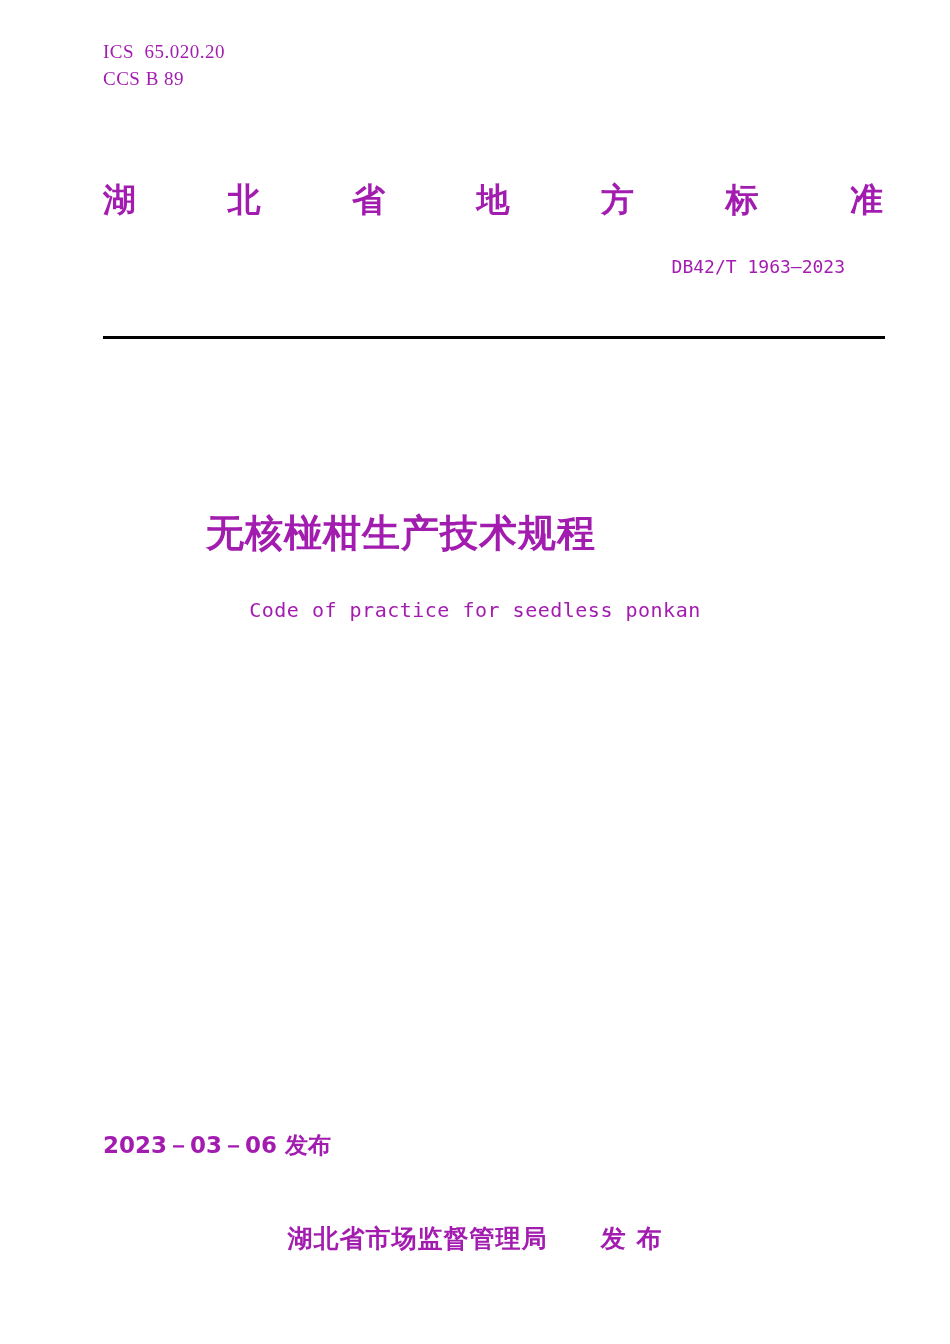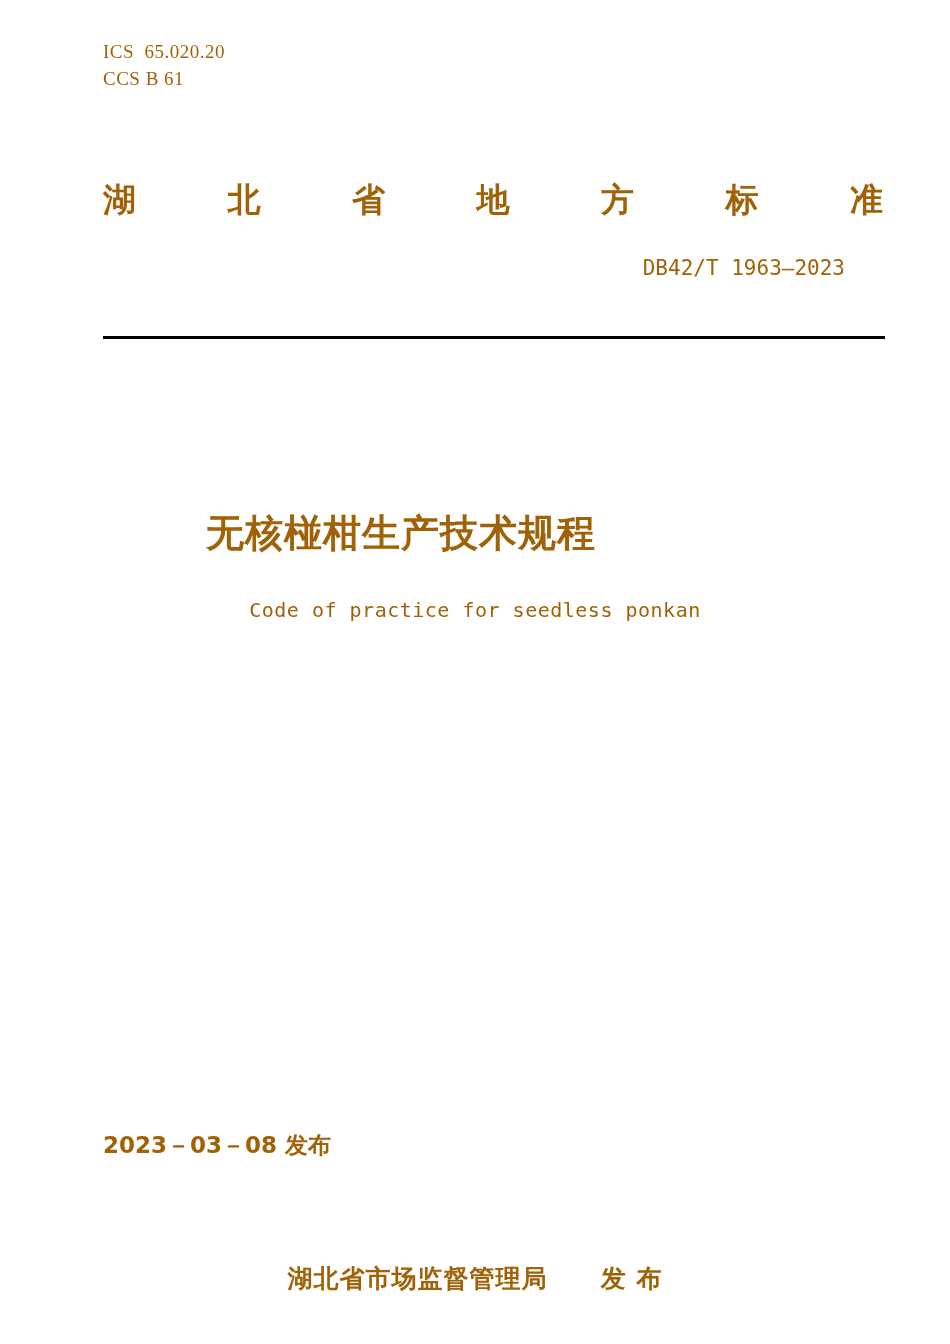--- a/index.html
+++ b/index.html
@@ -6,21 +6,21 @@
     margin: 0;
     padding: 0;
     background: #ffffff;
   }
   .page {
     position: relative;
     width: 950px;
     height: 1344px;
     background: #ffffff;
     font-family: "Liberation Serif", serif;
-    color: #a16207;
+    color: #a21caf;
     overflow: hidden;
   }
 
   
   .codes {
     position: absolute;
     left: 103px;
     top: 38px;
     font-family: "Liberation Serif", serif;
     font-size: 19px;
@@ -59,21 +59,21 @@
   .series-title span {
     display: inline-block;
   }
 
   
   .std-number {
     position: absolute;
     right: 105px;
     top: 256px;
     font-family: "DejaVu Sans Mono", monospace;
-    font-size: 21px;
+    font-size: 18px;
     letter-spacing: 0px;
     text-align: center;
   }
 
   
   .rule {
     position: absolute;
     left: 103px;
     top: 336px;
     width: 782px;
@@ -119,35 +119,34 @@
   .issuer {
     position: absolute;
     left: 0;
     top: 1222px;
     width: 950px;
     text-align: center;
     font-family: "DejaVu Sans", sans-serif;
     font-weight: bold;
     font-size: 25px;
     letter-spacing: 1px;
-    margin-top: 40px;
   }
   .issuer .gap {
     display: inline-block;
     width: 34px;
   }
 </style>
 </head>
 <body>
 
 <div class="page">
 
   <div class="codes">
     <div class="code-line">ICS  65.020.20</div>
-    <div class="code-line">CCS B 61</div>
+    <div class="code-line">CCS B 89</div>
   </div>
 
 
   <div class="series-title">
     <span>湖</span>
     <span>北</span>
     <span>省</span>
     <span>地</span>
     <span>方</span>
     <span>标</span>
@@ -155,21 +154,21 @@
   </div>
 
   <div class="std-number">DB42/T 1963—2023</div>
 
   <div class="rule"></div>
 
   <div class="main-title">无核椪柑生产技术规程</div>
   <div class="main-title-en">Code of practice for seedless ponkan</div>
 
   <div class="date-row">
-    <div>2023－03－08 发布</div>
+    <div>2023－03－06 发布</div>
   </div>
 
   <div class="issuer">
     <span>湖北省市场监督管理局</span>
     <span class="gap"></span>
     <span>发 布</span>
   </div>
 
 </div>
 

